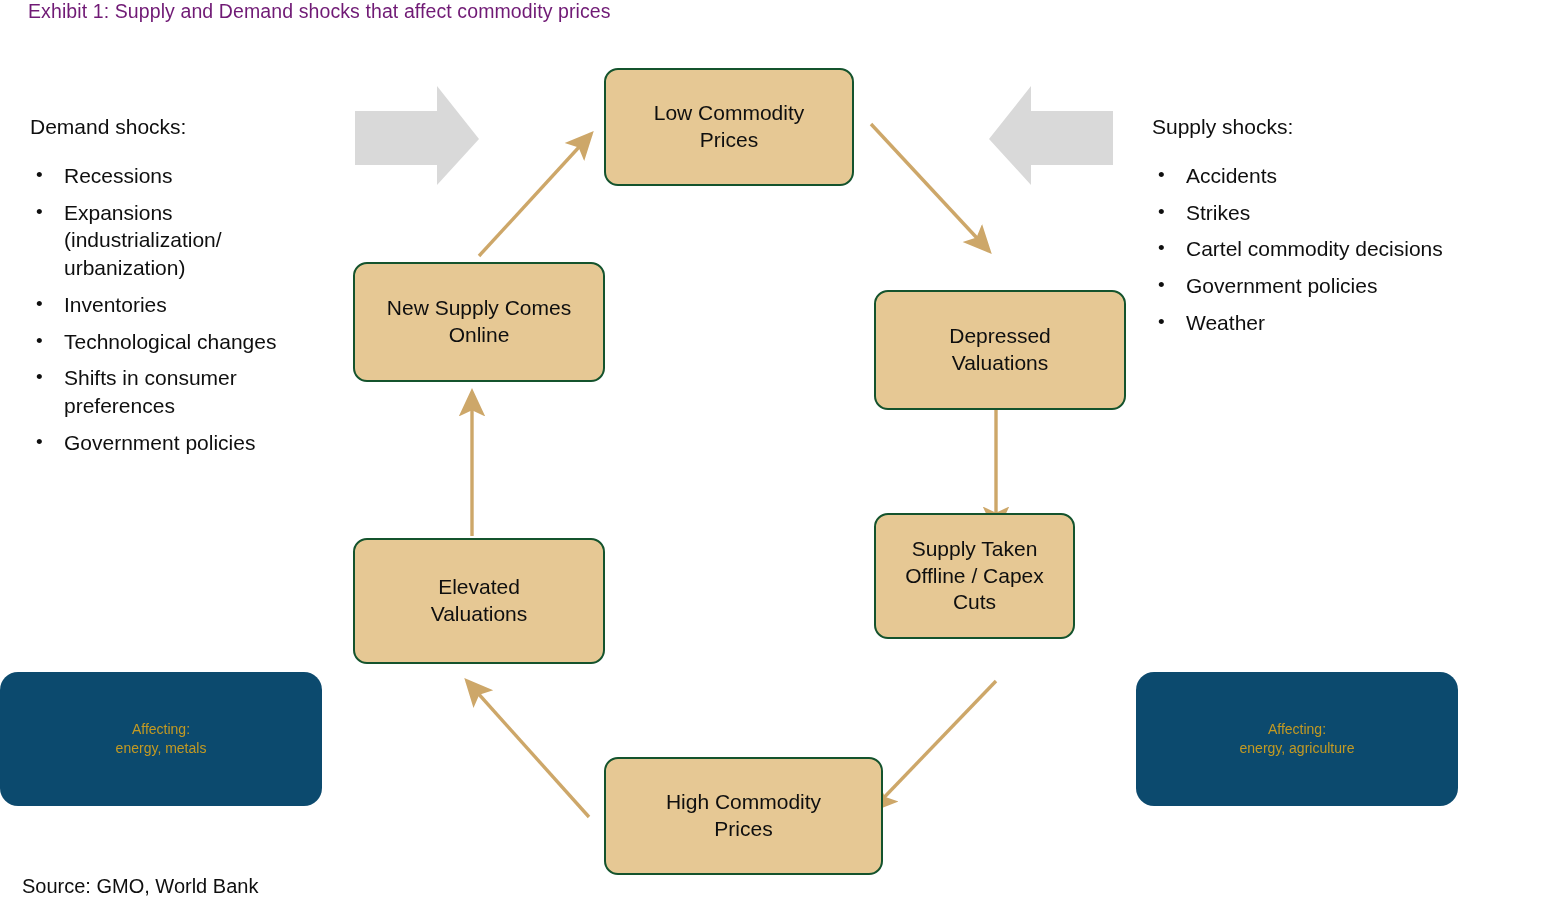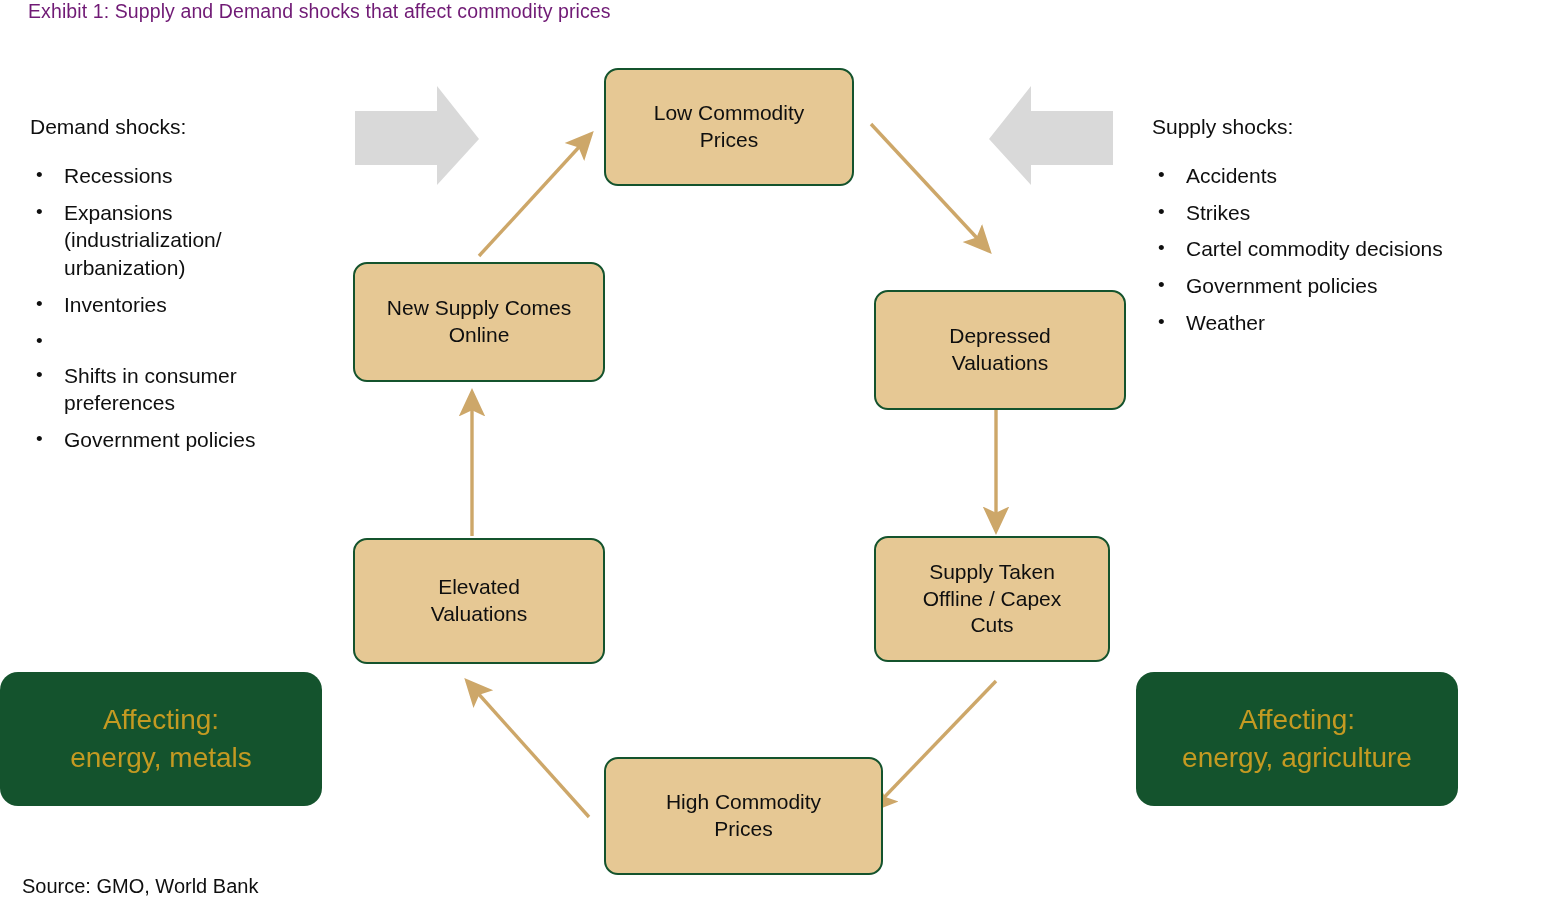--- a/index.html
+++ b/index.html
@@ -86,35 +86,35 @@
     font-size: 21px;
     line-height: 1.28;
     color: #0f0f0f;
     box-sizing: border-box;
     white-space: pre-line;
     padding: 4px 10px;
   }
   #box-low-prices      { left: 604px; top: 68px;  width: 250px; height: 118px; }
   #box-new-supply      { left: 353px; top: 262px; width: 252px; height: 120px; }
   #box-depressed-val   { left: 874px; top: 262px; width: 252px; height: 120px; margin-top: 28px; }
-  #box-supply-offline  { left: 874px; top: 536px; width: 236px; height: 126px; }
+  #box-supply-offline  { left: 874px; top: 513px; width: 201px; height: 126px; }
   #box-elevated-val    { left: 353px; top: 538px; width: 252px; height: 126px; }
   #box-high-prices     { left: 604px; top: 757px; width: 279px; height: 118px; }
 
   
   .affect-box {
     position: absolute;
-    background: #14532d;
+    background: #0c4a6e;
     border-radius: 18px;
     display: flex;
     align-items: center;
     justify-content: center;
     text-align: center;
     color: #c49a22;
-    font-size: 28px;
+    font-size: 14px;
     line-height: 1.34;
     white-space: pre-line;
     box-sizing: border-box;
   }
   #affect-left  { left: 0px;    top: 672px; width: 322px; height: 134px; }
   #affect-right { left: 1136px; top: 672px; width: 322px; height: 134px; }
 
   
   svg.overlay {
     position: absolute;
@@ -169,20 +169,21 @@
       <span class="bullet-text">Expansions
 (industrialization/
 urbanization)</span>
     </div>
     <div class="bullet-row">
       <span class="bullet-dot">•</span>
       <span class="bullet-text">Inventories</span>
     </div>
     <div class="bullet-row">
       <span class="bullet-dot">•</span>
+      <span class="bullet-text">Technological changes</span>
     </div>
     <div class="bullet-row">
       <span class="bullet-dot">•</span>
       <span class="bullet-text">Shifts in consumer
 preferences</span>
     </div>
     <div class="bullet-row">
       <span class="bullet-dot">•</span>
       <span class="bullet-text">Government policies</span>
     </div>

